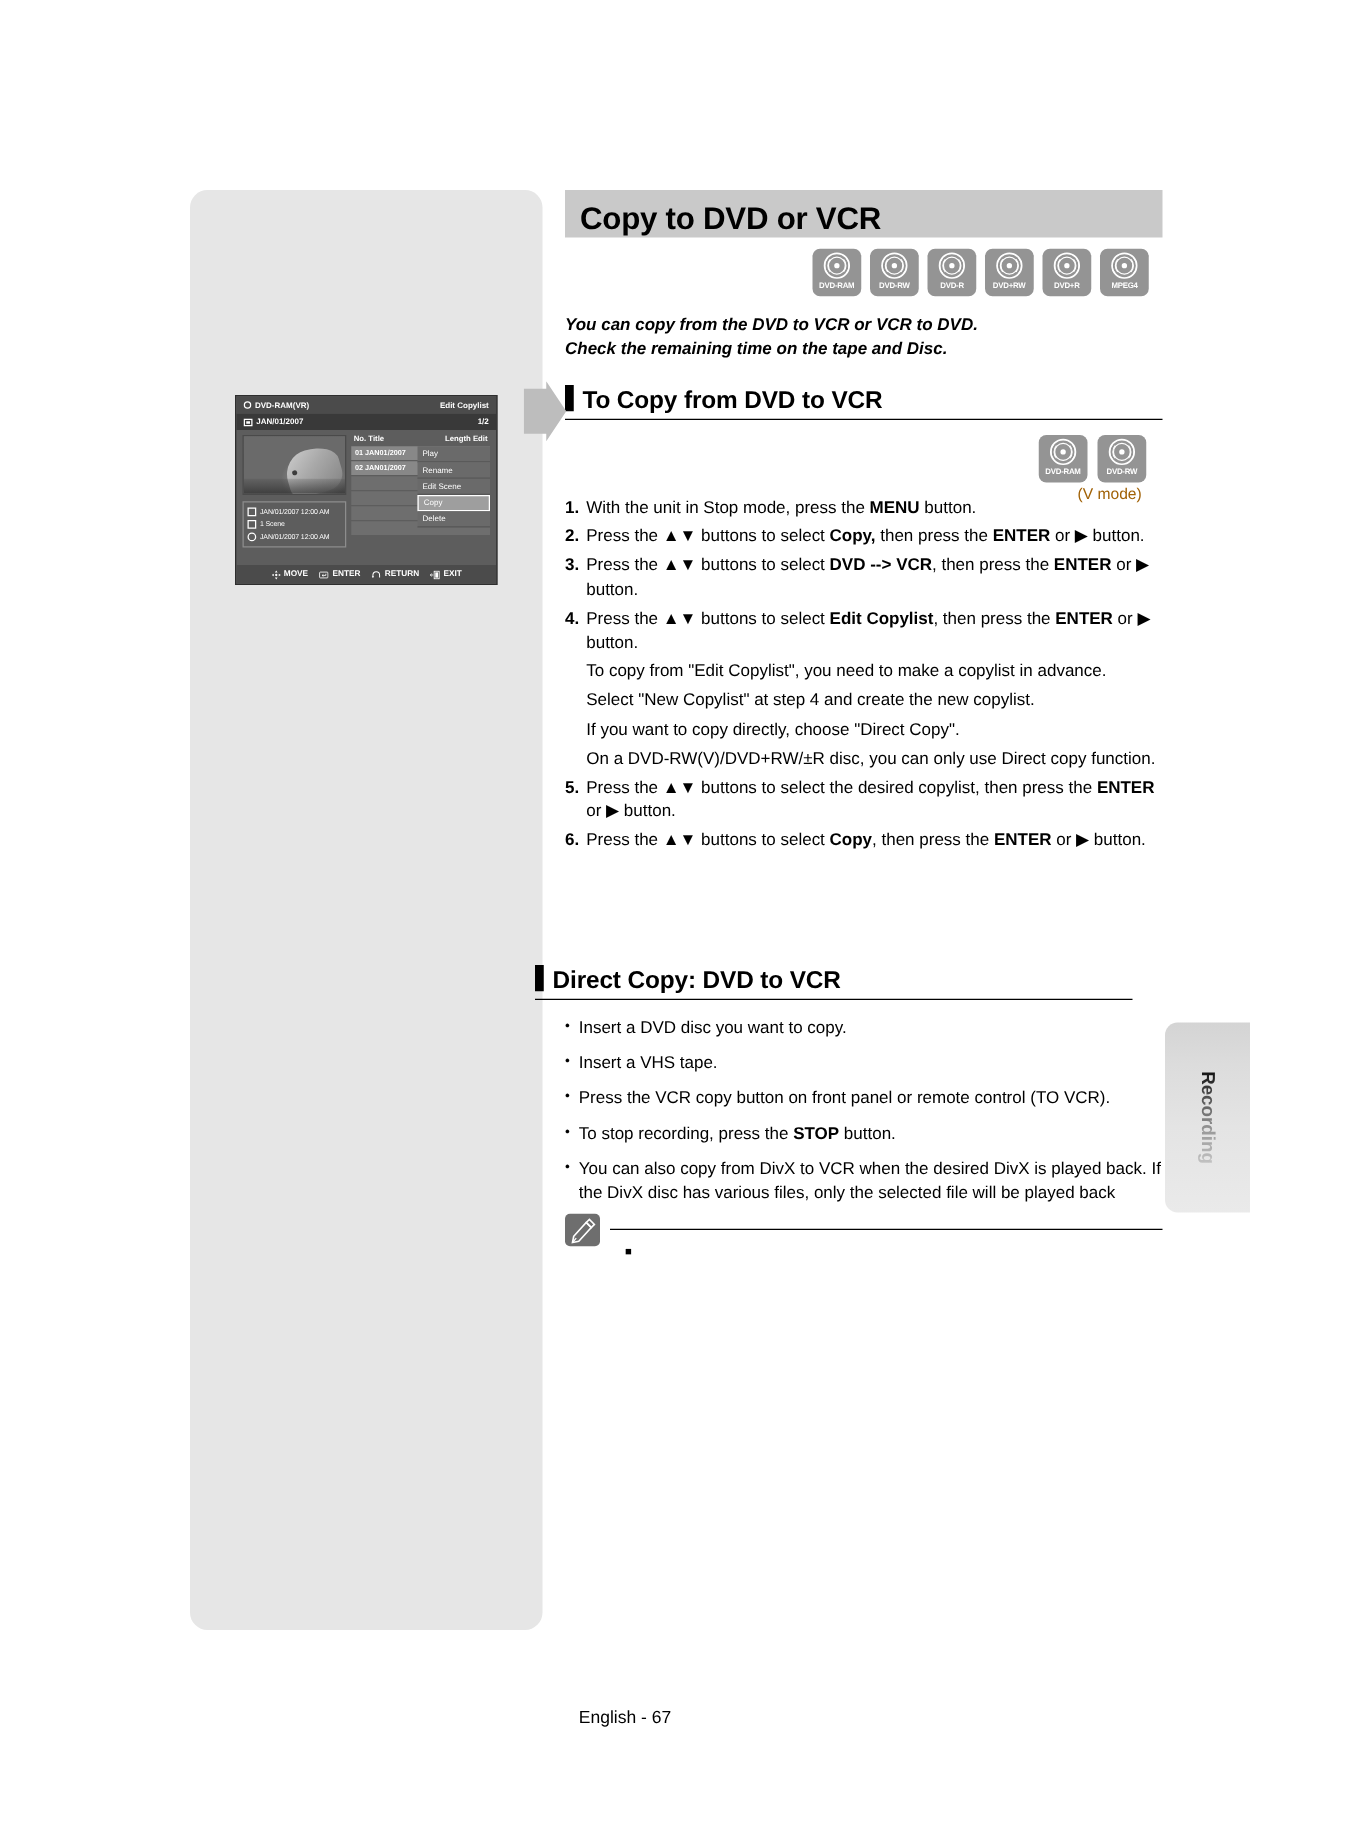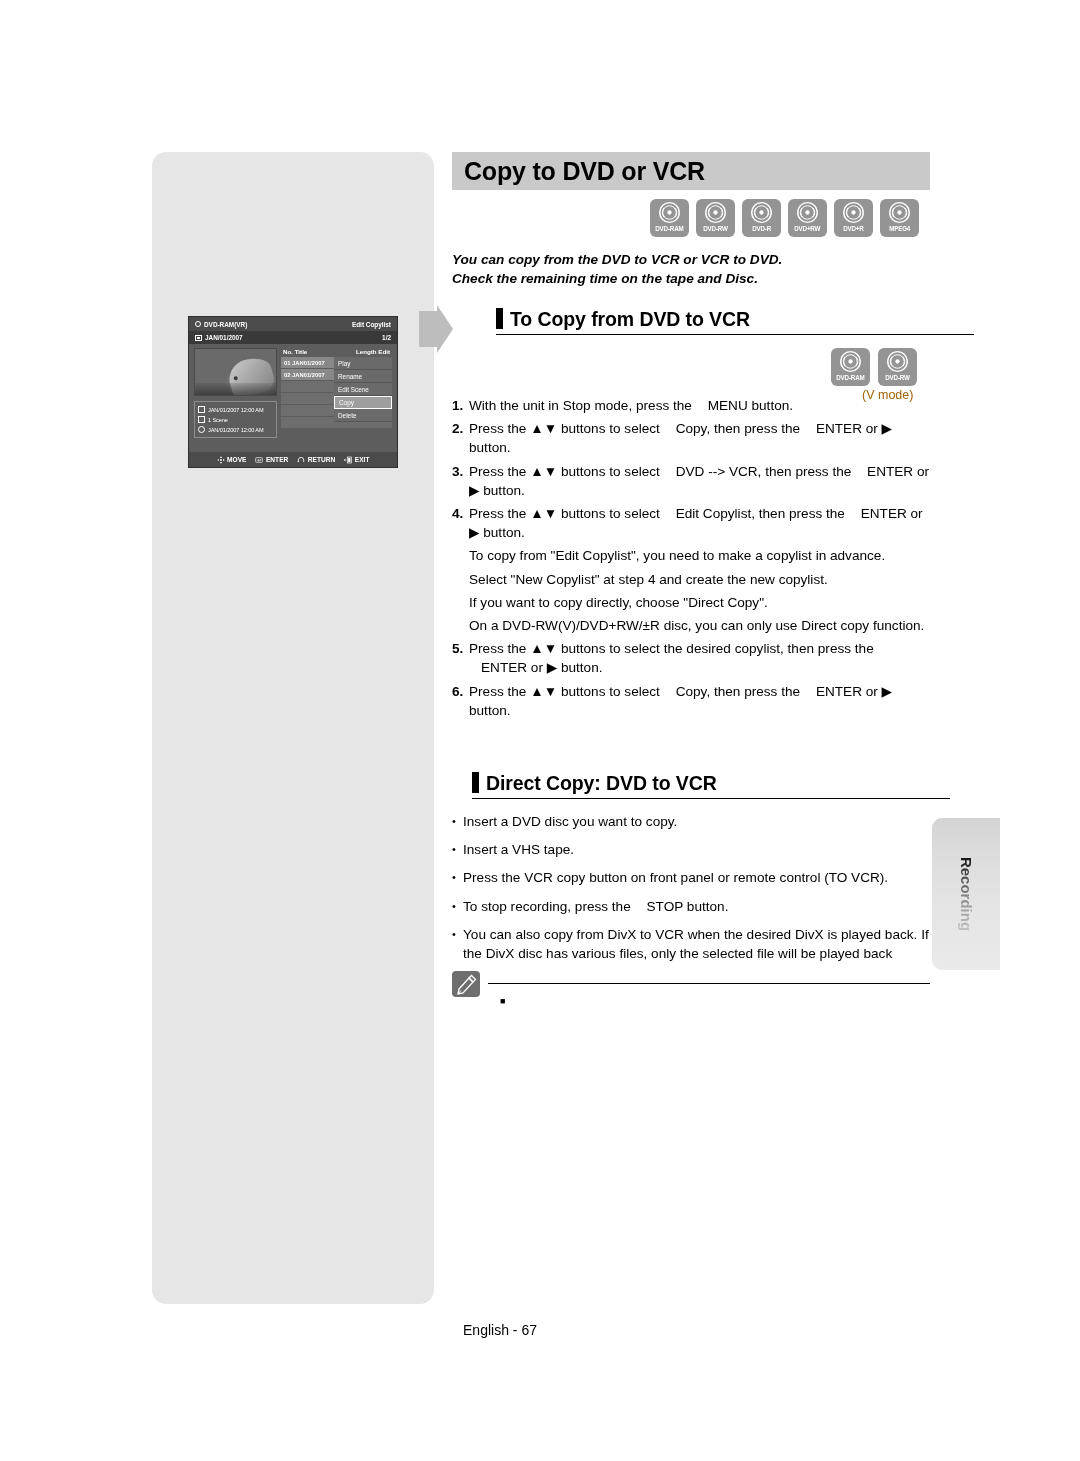--- a/index.html
+++ b/index.html
@@ -38,21 +38,21 @@
 
   
   .title-bar {
     position: absolute;
     left: 452px;
     top: 152px;
     width: 478px;
     height: 38px;
     background: #c9c9c9;
     display: flex;
-    align-items: center;
+    align-items: flex-end;
   }
   .title-bar .title-text {
     font-size: 25px;
     font-weight: bold;
     letter-spacing: -0.2px;
     padding-left: 12px;
   }
 
   
   .disc-row {
@@ -111,21 +111,20 @@
     font-size: 13.6px;
     font-weight: bold;
     font-style: italic;
     line-height: 19px;
   }
 
   
   .section-head {
     position: absolute;
     width: 478px;
-    margin-left: 44px;
   }
   .section-head .bar {
     display: inline-block;
     width: 7px;
     height: 21px;
     background: #000;
     vertical-align: -3px;
     margin-right: 7px;
   }
   .section-head .head-text {
@@ -156,21 +155,21 @@
   .step .num {
     font-weight: bold;
     width: 17px;
     flex: 0 0 17px;
   }
   .step .body { flex: 1; }
   .note-para {
     margin-left: 17px;
     margin-bottom: 4px;
   }
-  b { font-weight: normal; margin-left: 12px; }
+  b { font-weight: bold; }
 
   
   .bullets {
     position: absolute;
     left: 452px;
     top: 812px;
     width: 480px;
     font-size: 13.6px;
     line-height: 19.2px;
   }
@@ -243,21 +242,21 @@
     background: linear-gradient(to right, #111 0%, #555 30%, #9a9a9a 65%, #c2c2c2 100%);
     -webkit-background-clip: text;
     background-clip: text;
     color: transparent;
   }
 
   
   .footer {
     position: absolute;
     left: 0;
-    top: 1322px;
+    top: 1365px;
     width: 1000px;
     text-align: center;
     font-size: 14px;
   }
 
   
   .osd {
     position: absolute;
     left: 188px;
     top: 316px;

